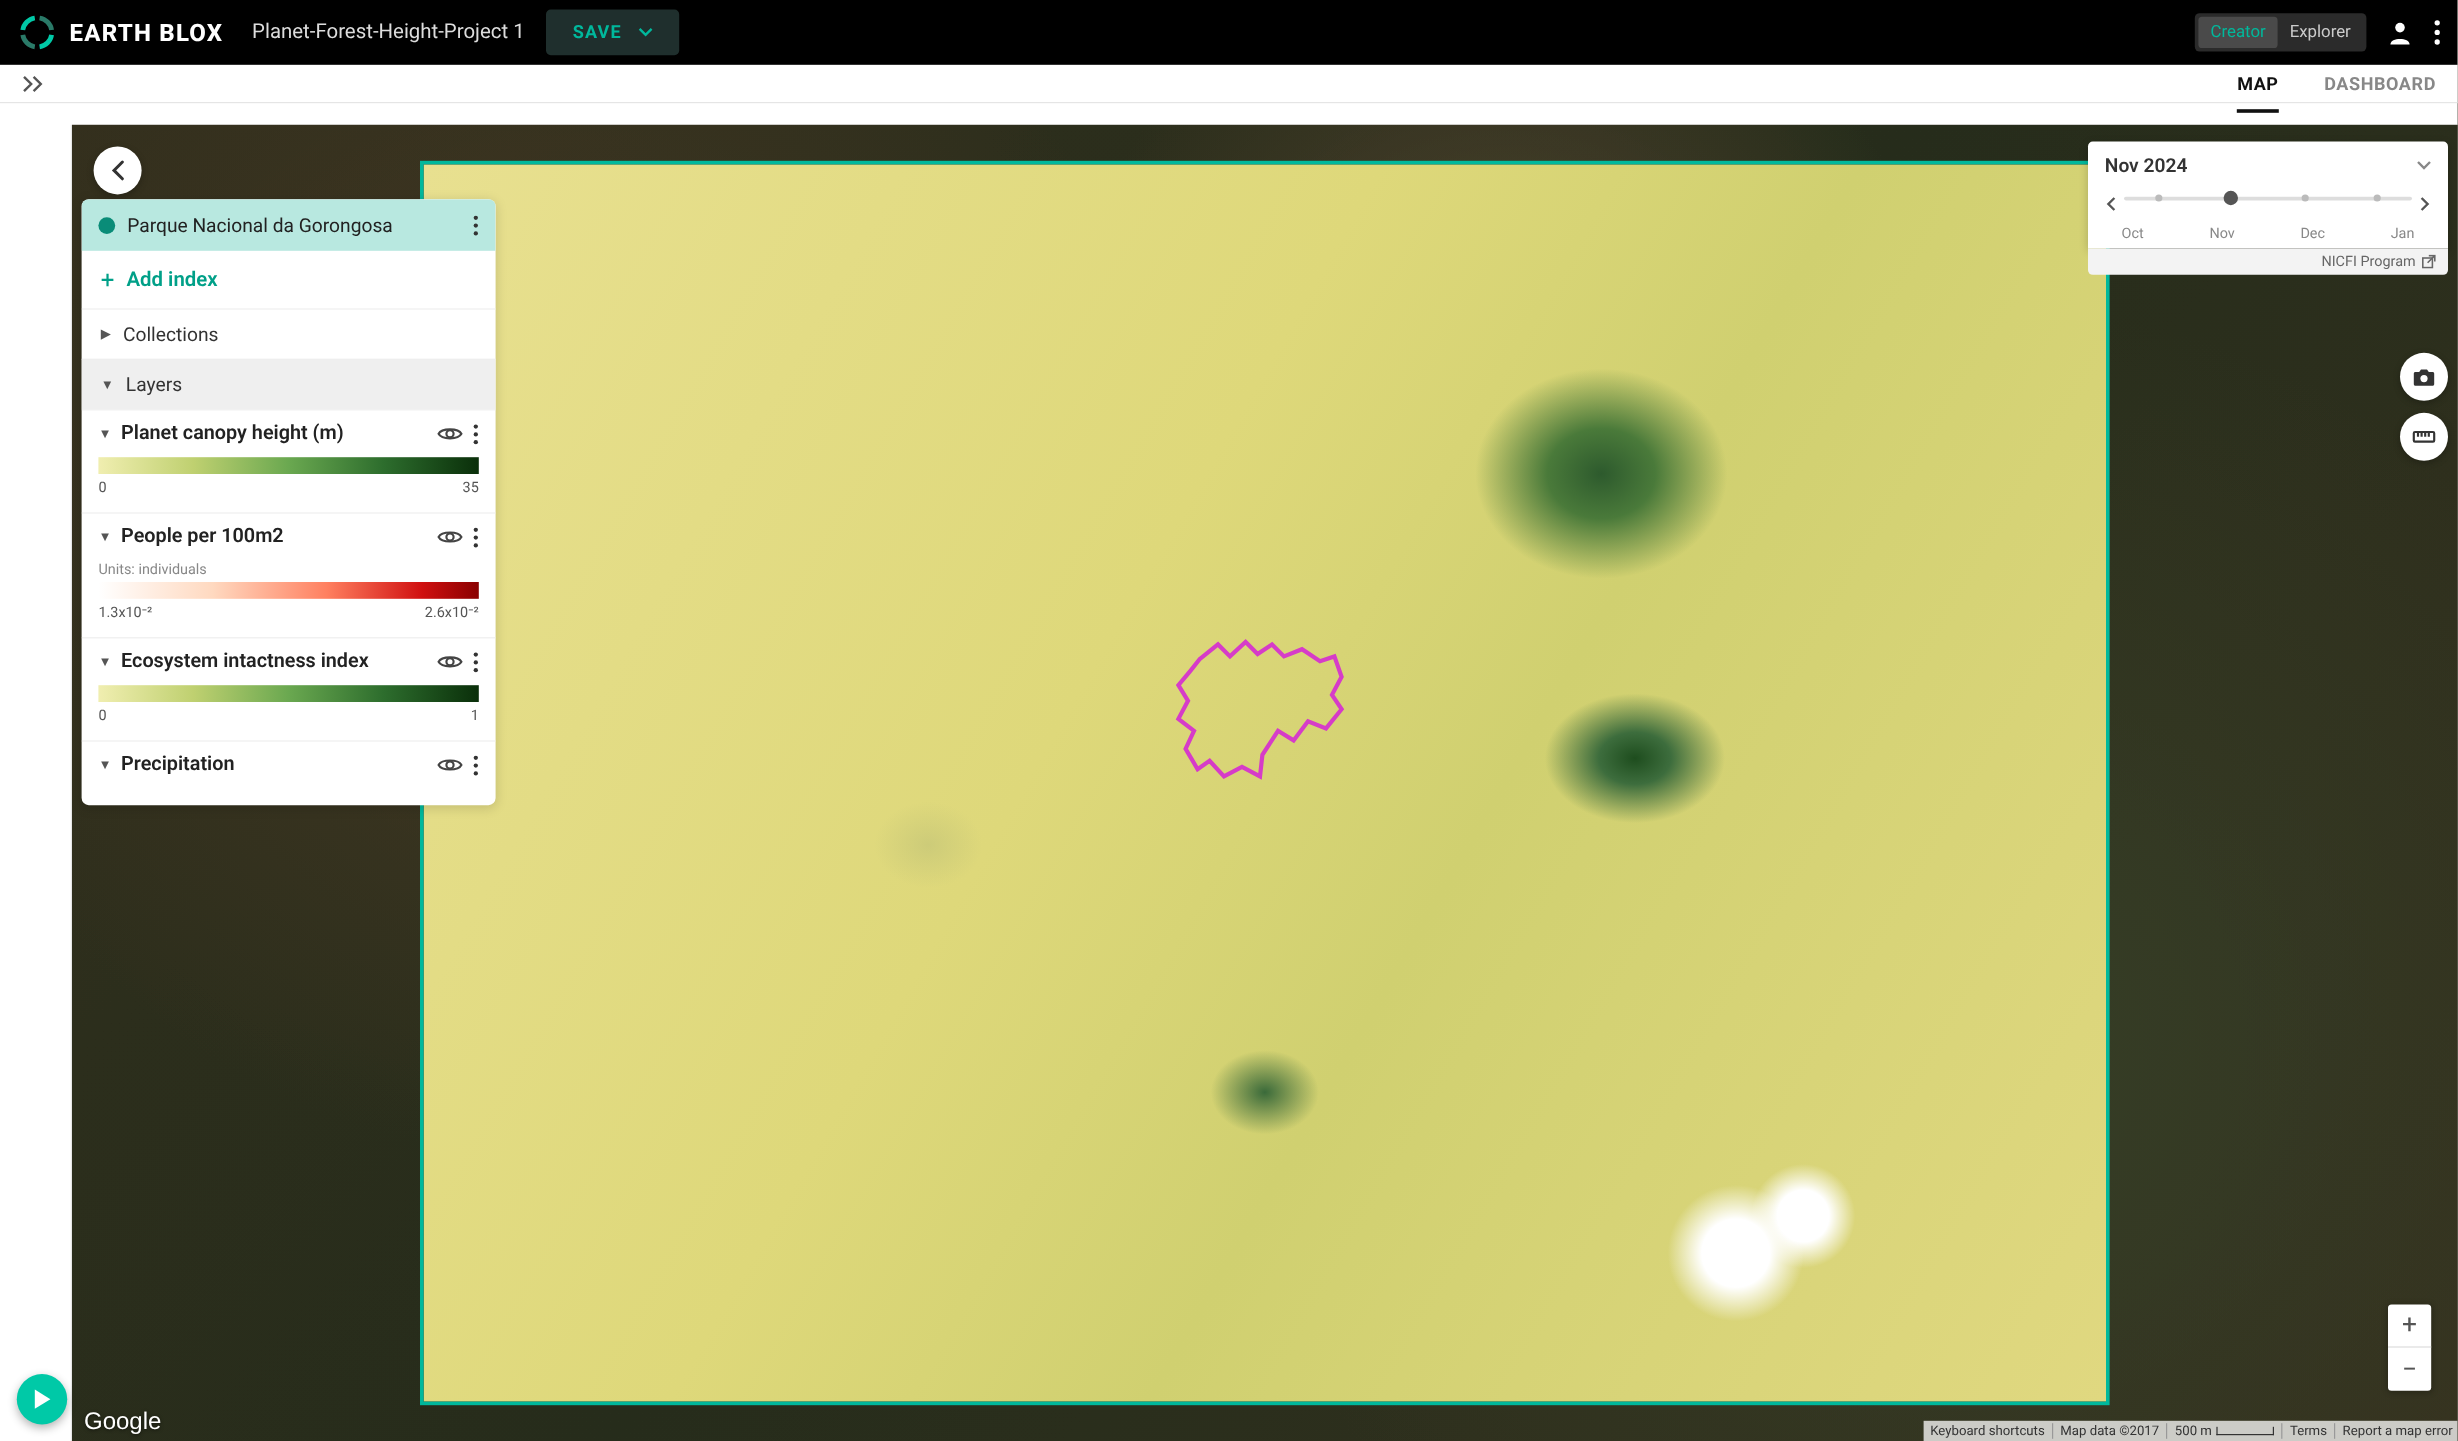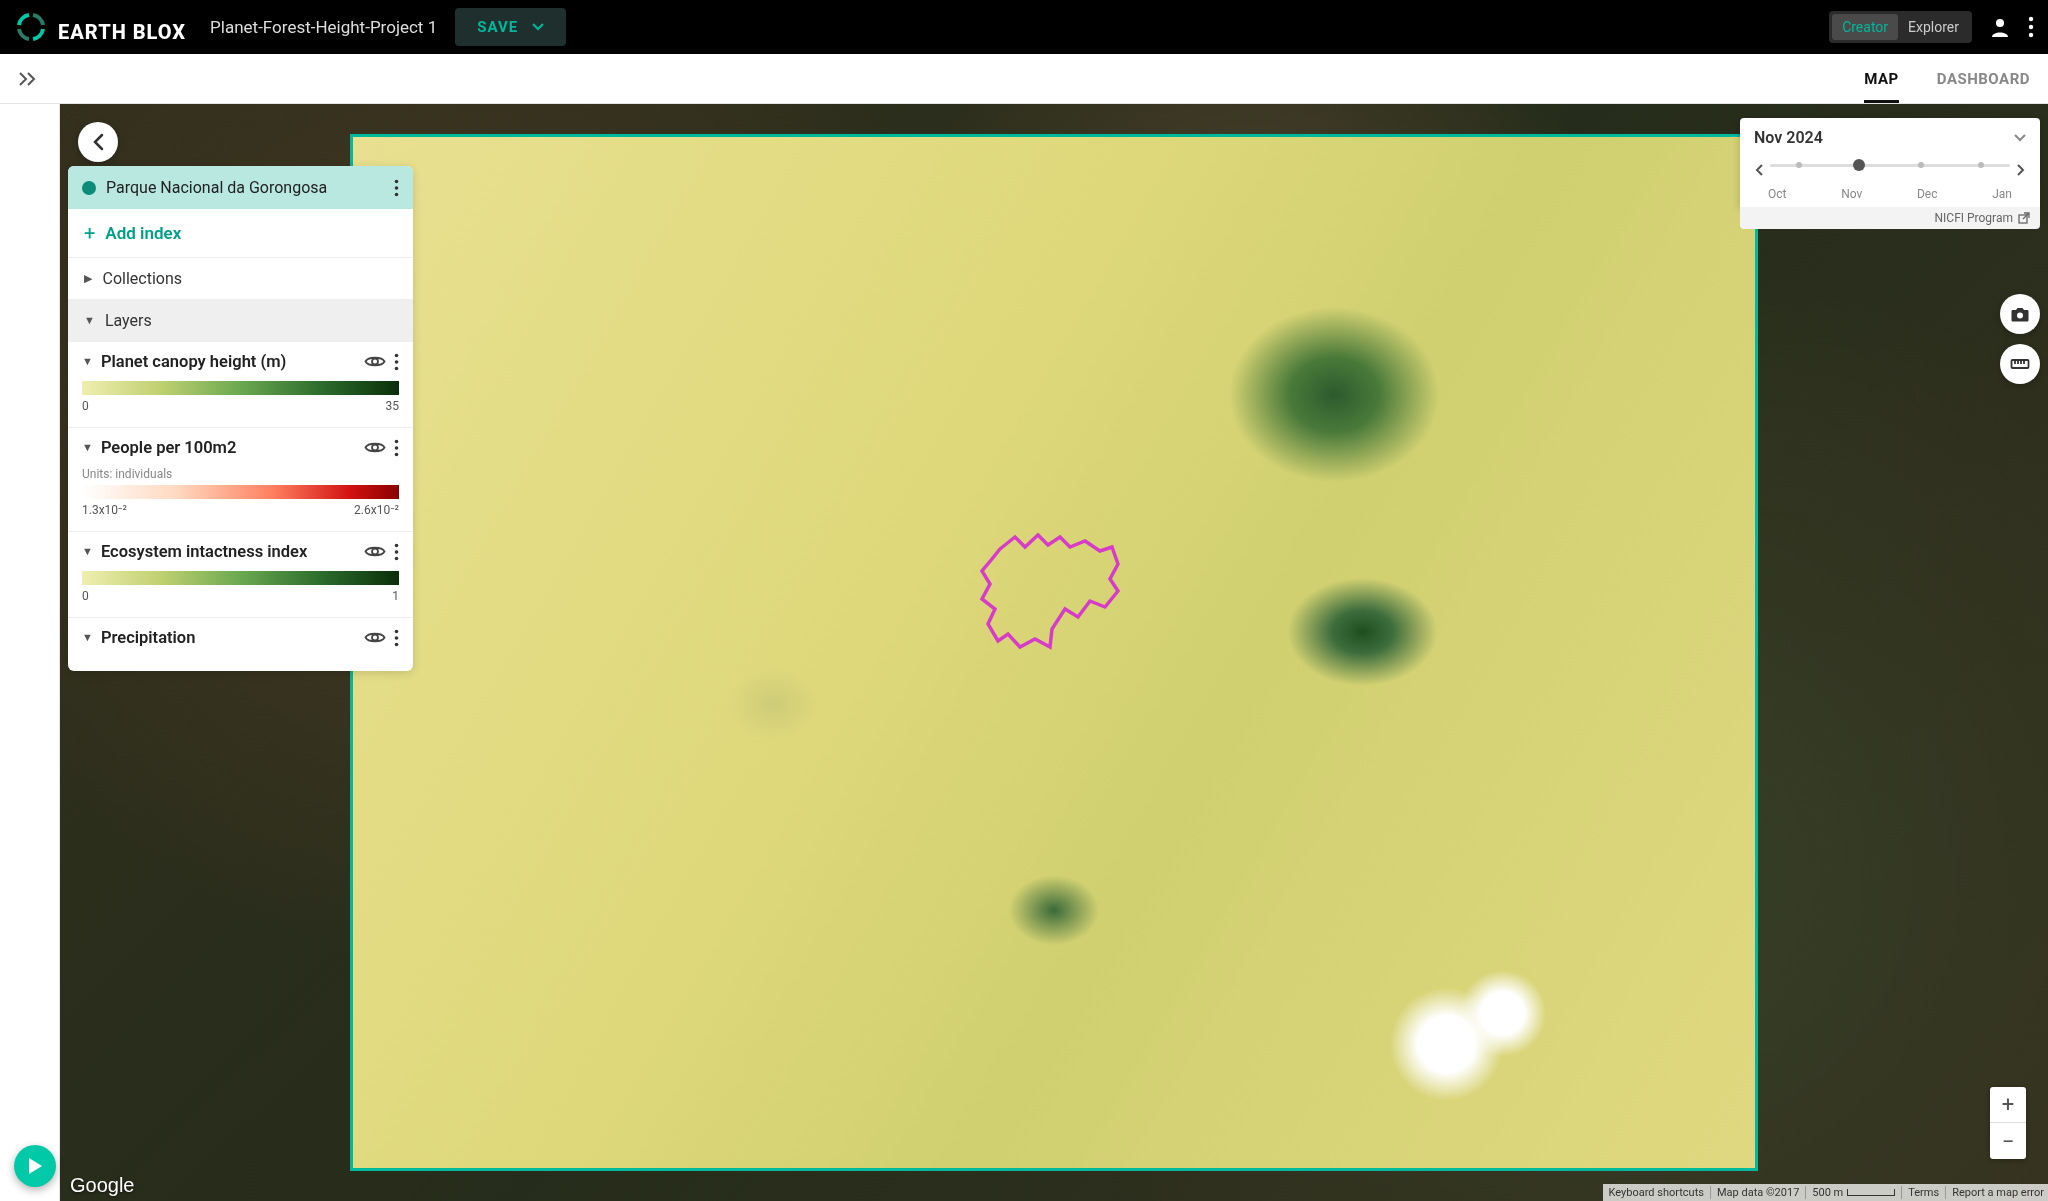--- a/index.html
+++ b/index.html
@@ -1,34 +1,34 @@
 <!DOCTYPE html>
 <html><head>
 <meta charset="utf-8">
 <style>
 * { margin:0; padding:0; box-sizing:border-box; font-family:-apple-system,BlinkMacSystemFont,"Segoe UI",Roboto,sans-serif; }
 html,body { width:100%; height:100%; overflow:hidden; }
 body { background:#fff; }
 
 
 .header { position:relative; height:54px; background:#000; display:flex; align-items:center; padding:0 14px; color:#fff; z-index:50; }
-.logo { display:flex; align-items:flex-end; gap:10px; margin-right:24px; }
+.logo { display:flex; align-items:center; gap:10px; margin-right:24px; }
 .logo-icon { width:34px; height:34px; position:relative; }
 .logo-text { font-weight:800; font-size:20px; letter-spacing:1px; }
 .project-name { font-size:17px; color:#ddd; margin-right:18px; }
 .save-btn { background:#1f2f2d; border:none; color:#00b89c; font-weight:700; font-size:15px; letter-spacing:1px; padding:10px 22px; border-radius:4px; display:flex; align-items:center; gap:14px; cursor:pointer; }
 .save-btn .chev { color:#00b89c; }
 .header-right { margin-left:auto; display:flex; align-items:center; gap:16px; }
 .mode-toggle { background:#2b2b2b; border-radius:4px; padding:3px; display:flex; }
 .mode-toggle span { padding:5px 10px; font-size:14px; border-radius:3px; color:#ccc; }
 .mode-toggle .active { background:#4a4a4a; color:#00b89c; }
 .icon-btn-h { color:#fff; font-size:22px; cursor:pointer; }
 
 
-.subheader { height:50px; background:#fff; border-bottom:1px solid #e5e5e5; display:flex; align-items:center; padding:0 18px; z-index:40; position:relative; }
+.subheader { height:32px; background:#fff; border-bottom:1px solid #e5e5e5; display:flex; align-items:center; padding:0 18px; z-index:40; position:relative; }
 .expand-icon { font-size:18px; color:#555; cursor:pointer; }
 .subheader-tabs { margin-left:auto; display:flex; gap:38px; font-size:15px; font-weight:700; letter-spacing:0.5px; color:#888; }
 .subheader-tabs .active { color:#111; border-bottom:3px solid #111; padding-bottom:12px; margin-bottom:-15px; }
 
 
 .map-wrap { position:absolute; top:104px; left:60px; right:0; bottom:0; background:#3e3a2b; overflow:hidden; }
 .sat-bg { position:absolute; inset:0; background:
   radial-gradient(circle at 20% 30%, #4a3f2c 0%, transparent 30%),
   radial-gradient(circle at 80% 70%, #3d442e 0%, transparent 35%),
   radial-gradient(circle at 60% 20%, #574b36 0%, transparent 25%),

